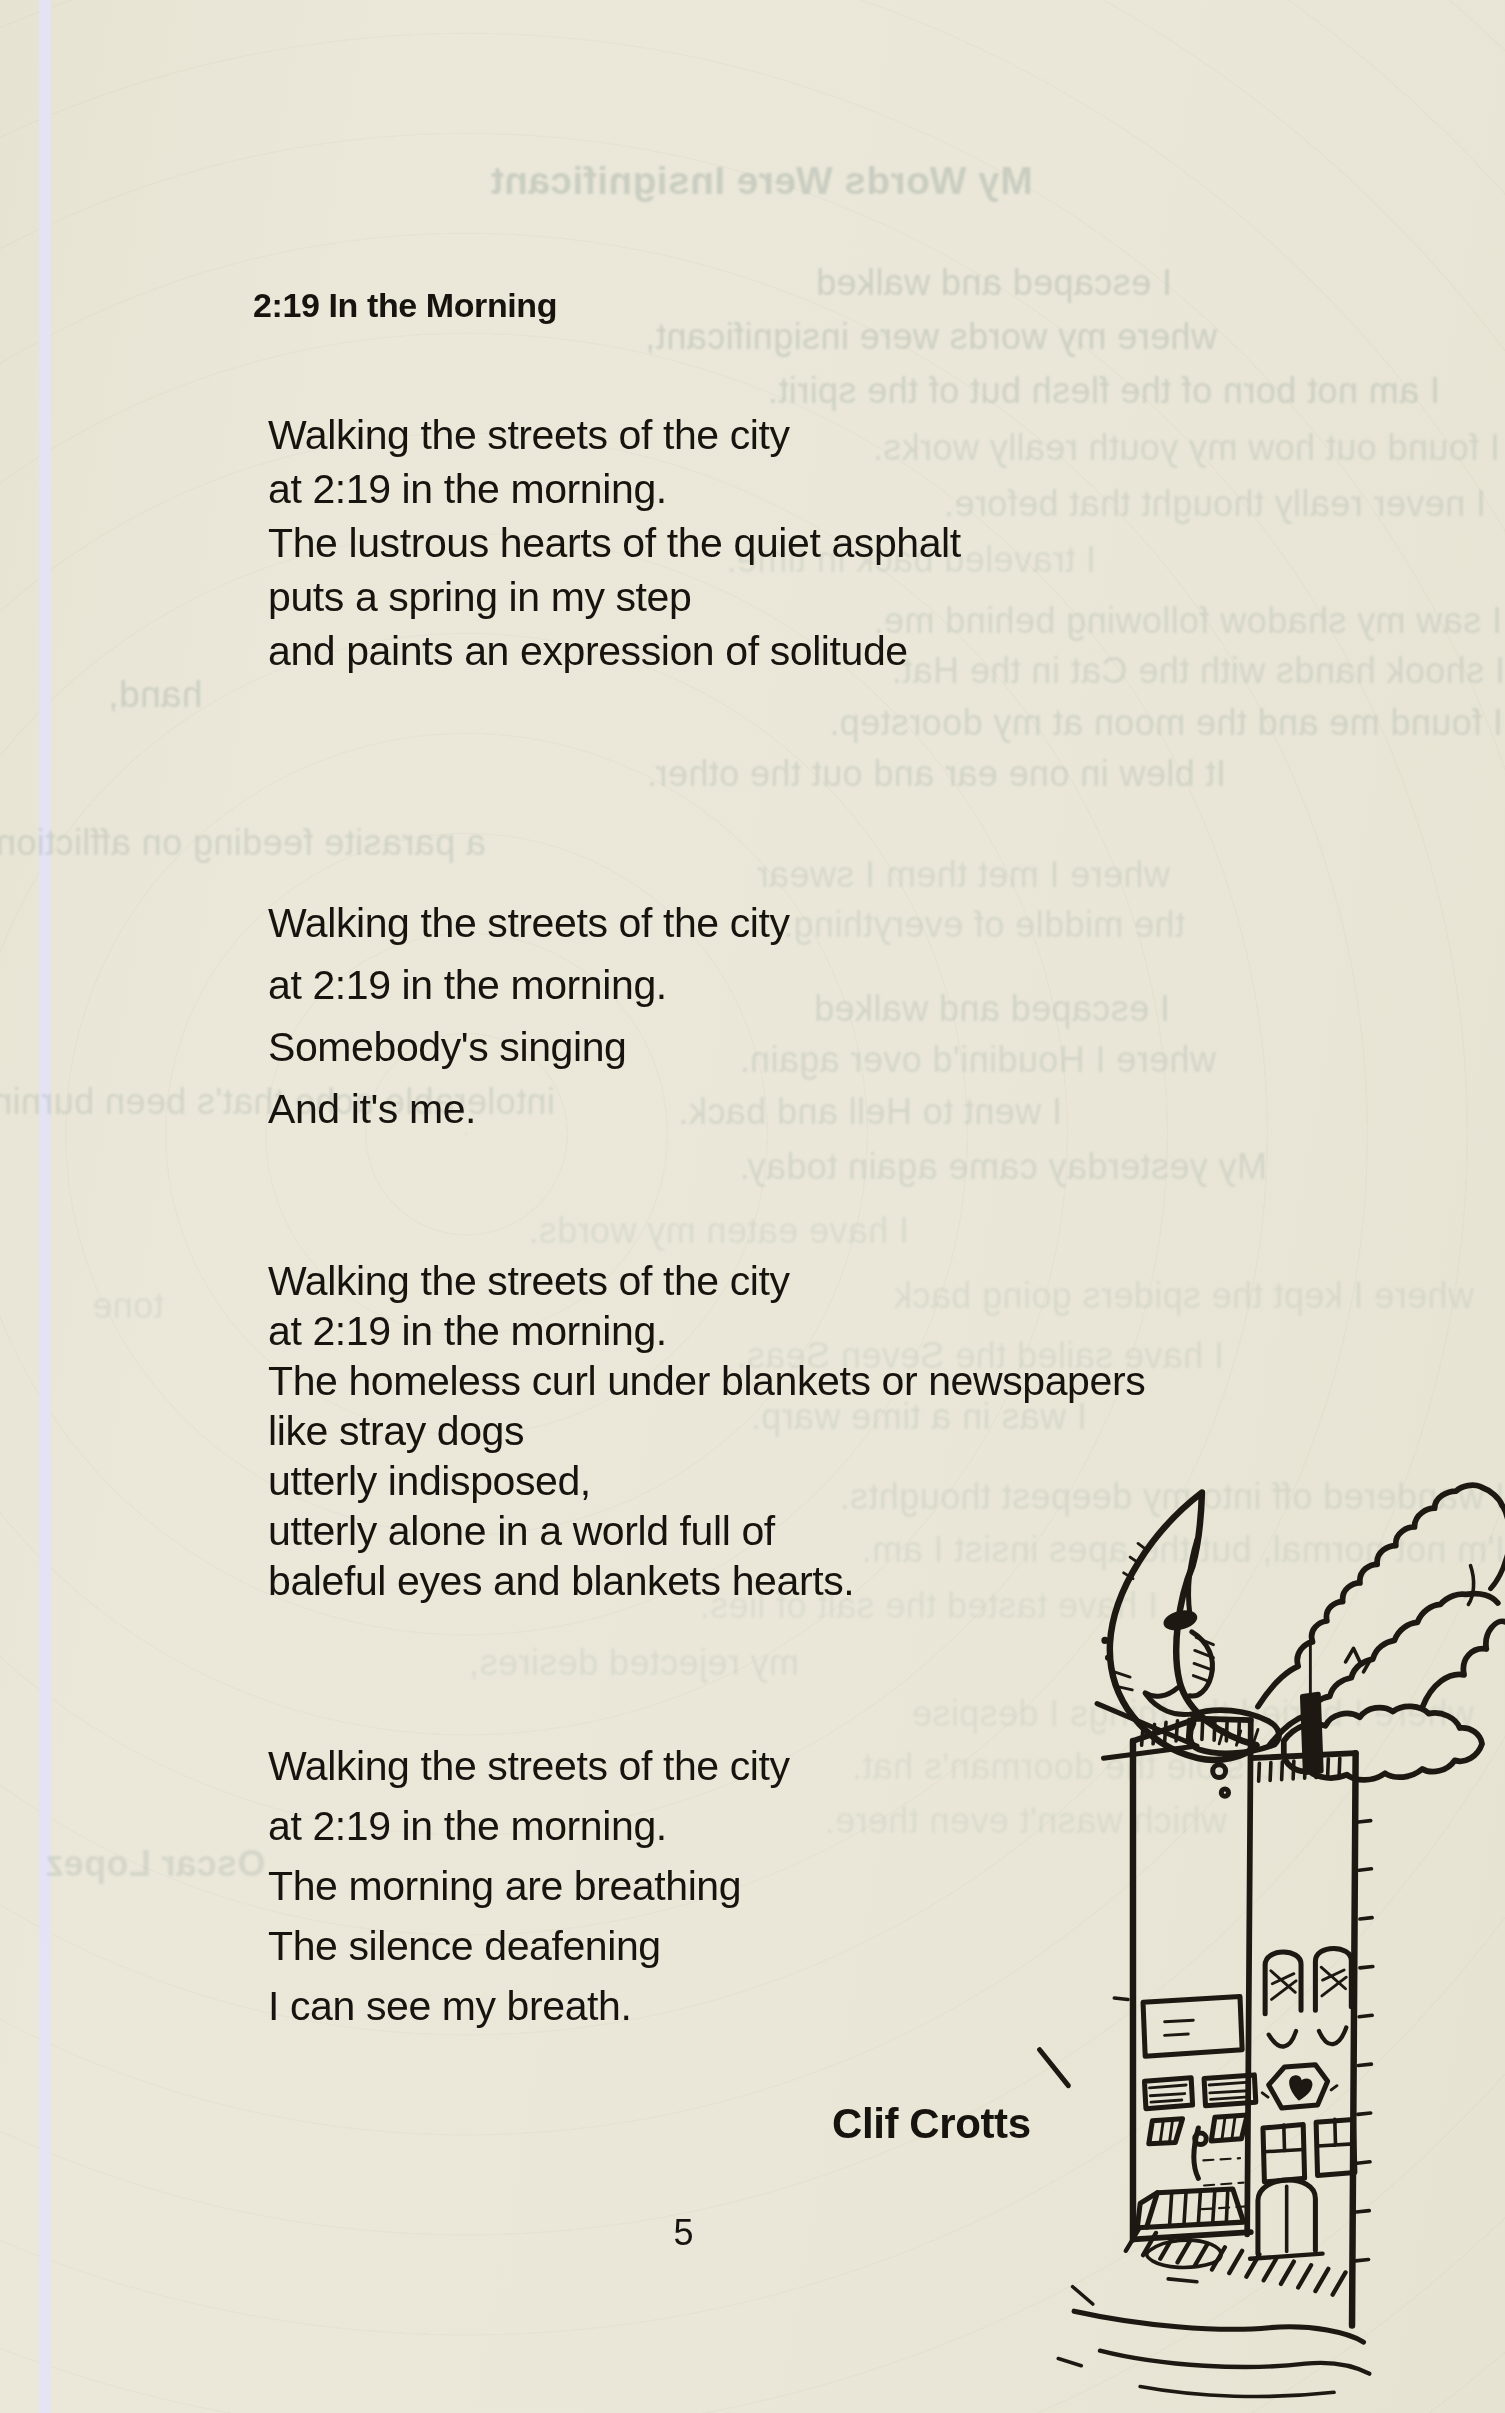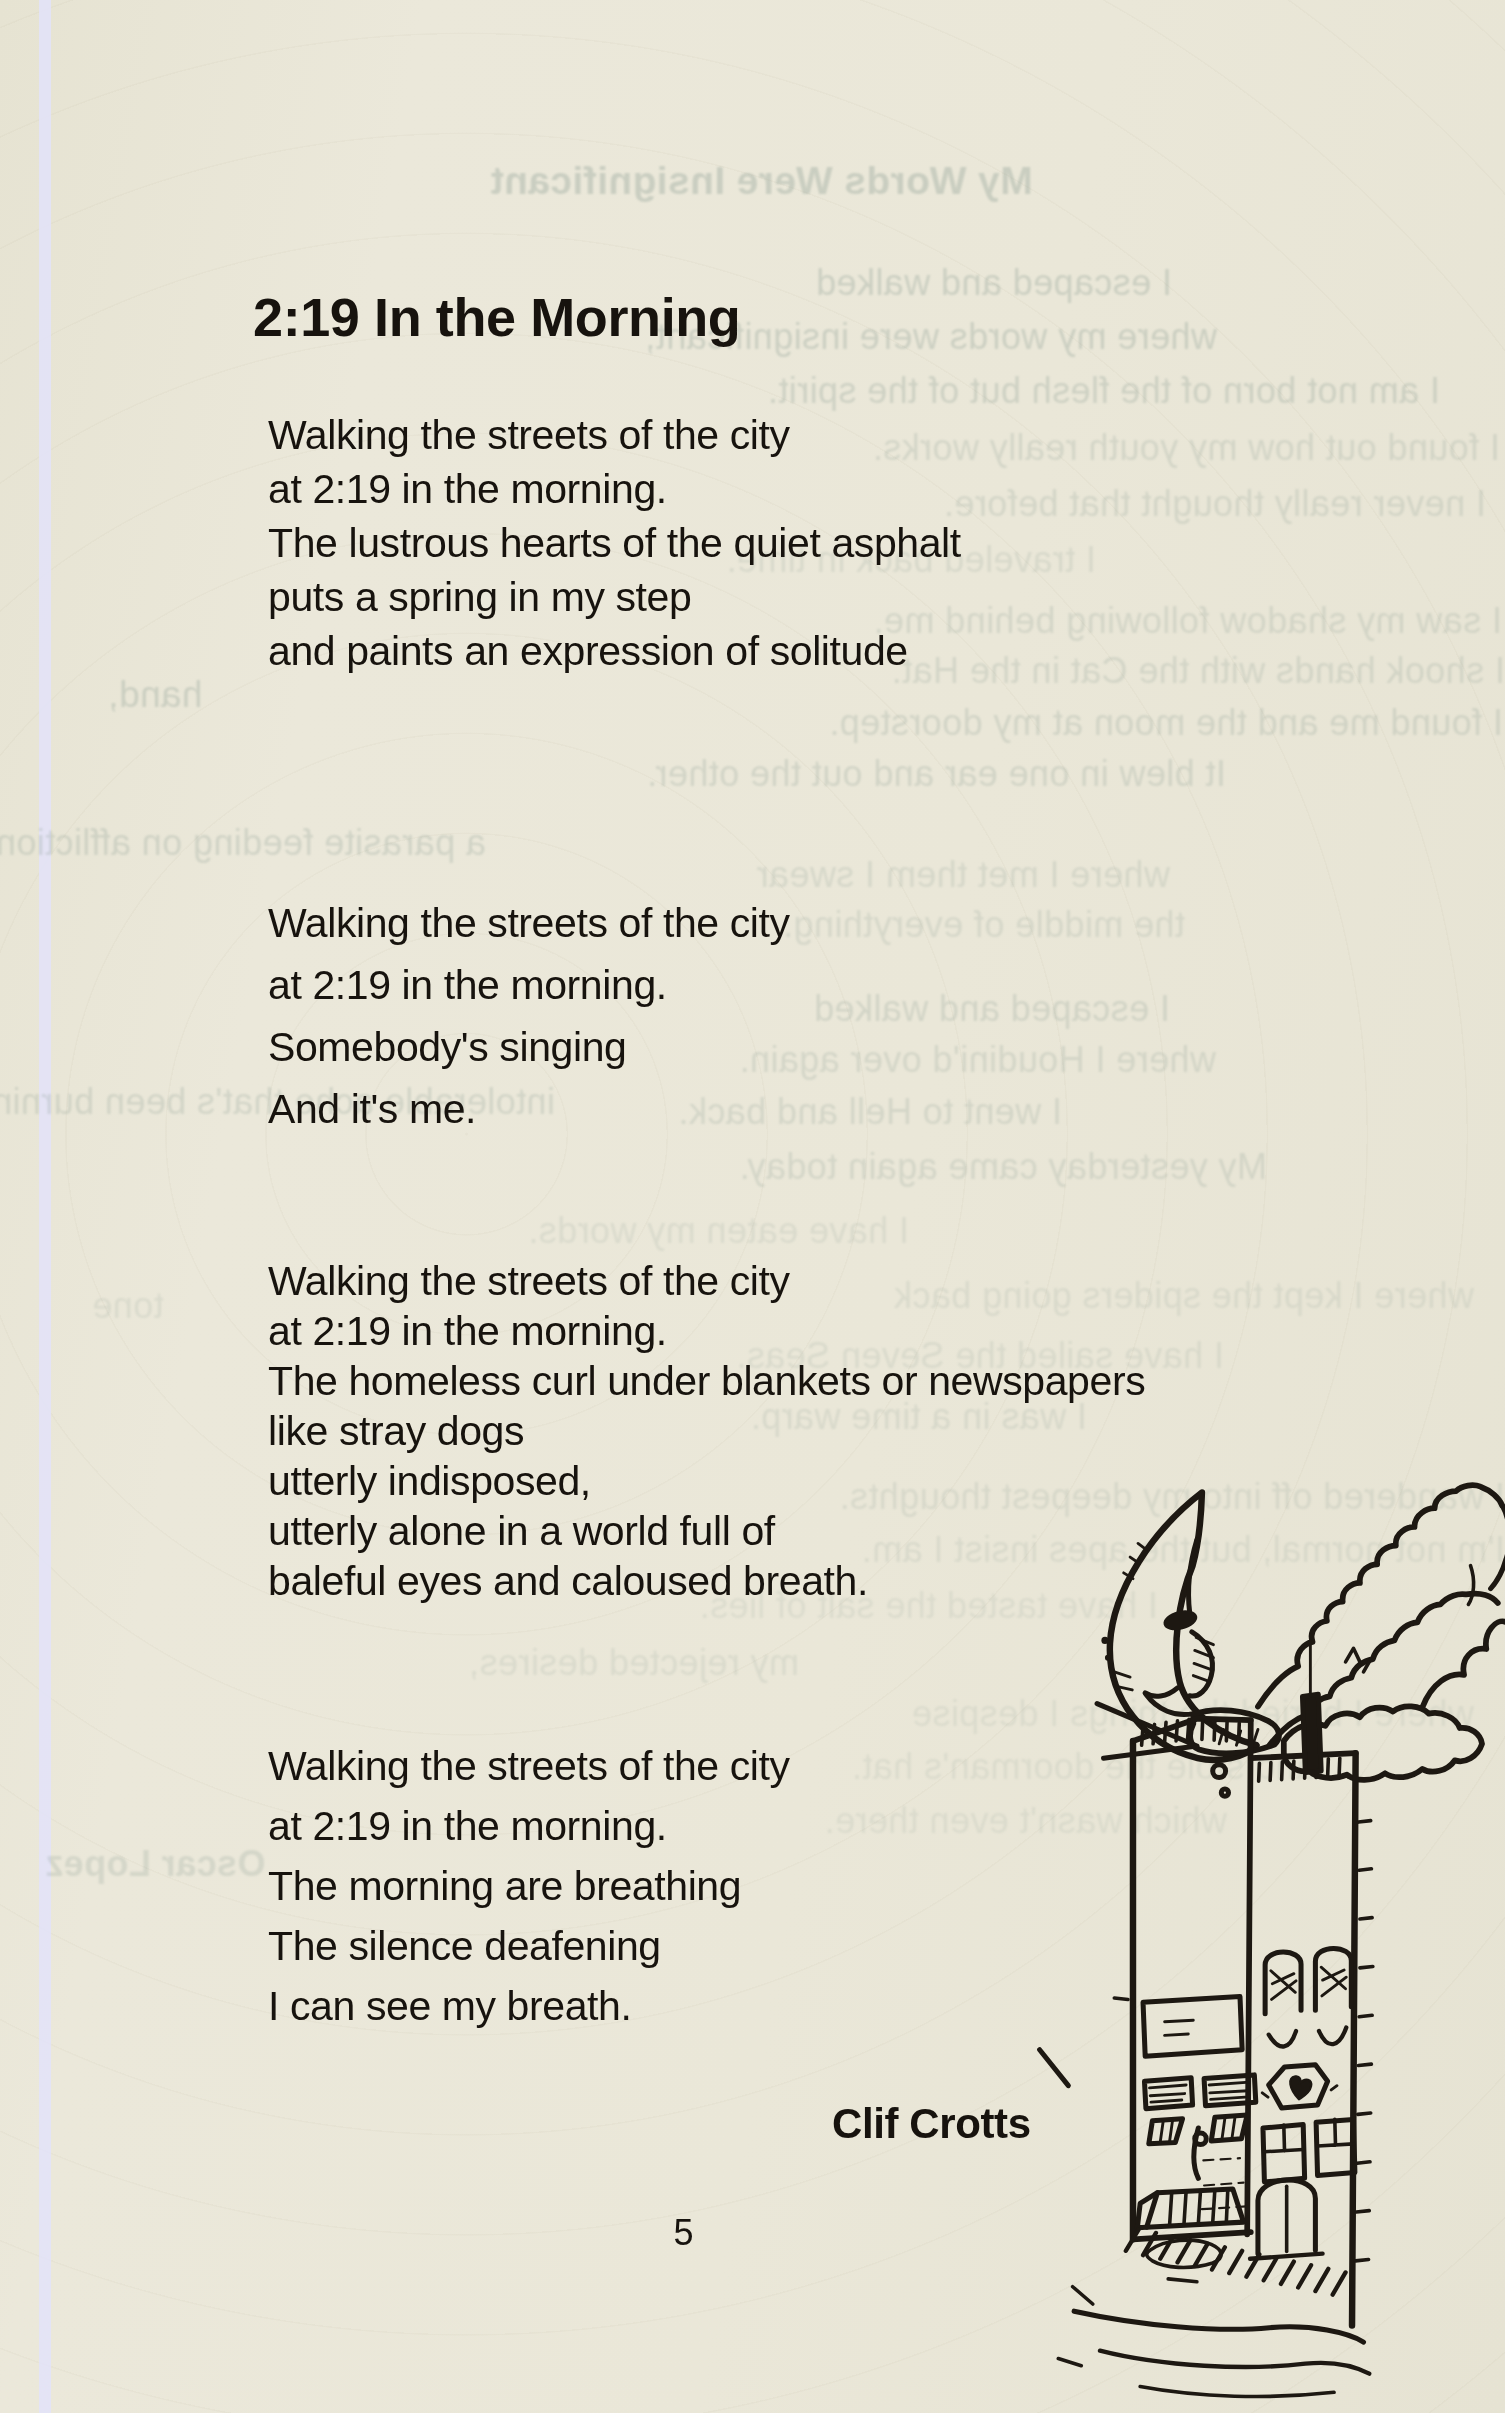--- a/index.html
+++ b/index.html
@@ -23,21 +23,21 @@
     transform:scaleX(-1);
     filter:blur(1.1px);
     color:#86998f;
     font-size:36px;
     letter-spacing:0.4px;
     white-space:nowrap;
     line-height:1.1;
   }
   .bleed.b{font-weight:bold;}
   
-  .title{position:absolute;left:253px;top:286px;font-size:54px;font-weight:bold;letter-spacing:-0.4px;}
+  .title{position:absolute;left:253px;top:286px;font-size:34px;font-weight:bold;letter-spacing:-0.4px;}
   .stanza{position:absolute;left:256px;font-size:41px;letter-spacing:-0.4px;color:#17130e;margin-left:12px;}
   .s1{top:408px;line-height:54px;}
   .s2{top:892px;line-height:62px;}
   .s3{top:1256px;line-height:50px;}
   .s4{top:1736px;line-height:60px;}
   .author{position:absolute;left:832px;top:2088px;font-size:42px;font-weight:bold;letter-spacing:-0.4px;margin-top:12px;}
   .pagenum{position:absolute;left:655px;top:2212px;width:57px;text-align:center;font-size:36px;}
   .illo{position:absolute;left:1031px;top:1459px;width:474px;height:956px;}
 </style>
 </head>
@@ -99,21 +99,21 @@
           <div class="line">Somebody's singing</div>
           <div class="line">And it's me.</div>
         </div>
         <div class="stanza s3">
           <div class="line">Walking the streets of the city</div>
           <div class="line">at 2:19 in the morning.</div>
           <div class="line">The homeless curl under blankets or newspapers</div>
           <div class="line">like stray dogs</div>
           <div class="line">utterly indisposed,</div>
           <div class="line">utterly alone in a world full of</div>
-          <div class="line">baleful eyes and caloused breath.</div>
+          <div class="line">baleful eyes and blankets hearts.</div>
         </div>
         <div class="stanza s4">
           <div class="line">Walking the streets of the city</div>
           <div class="line">at 2:19 in the morning.</div>
           <div class="line">The morning are breathing</div>
           <div class="line">The silence deafening</div>
           <div class="line">I can see my breath.</div>
         </div>
       </div>
     <div class="author">Clif Crotts</div>

